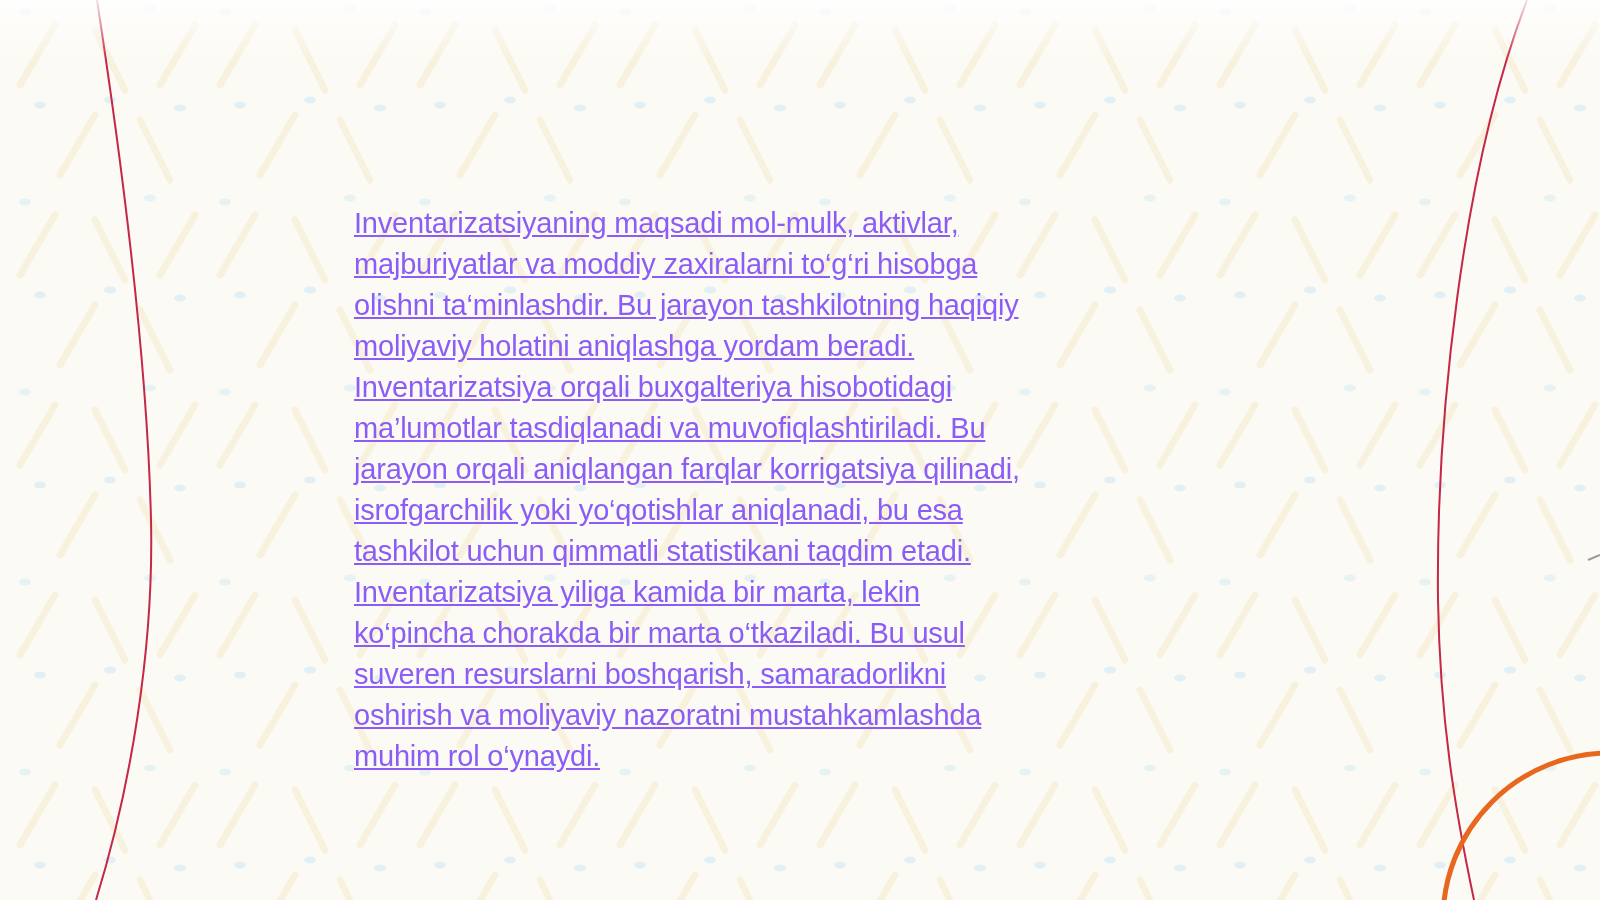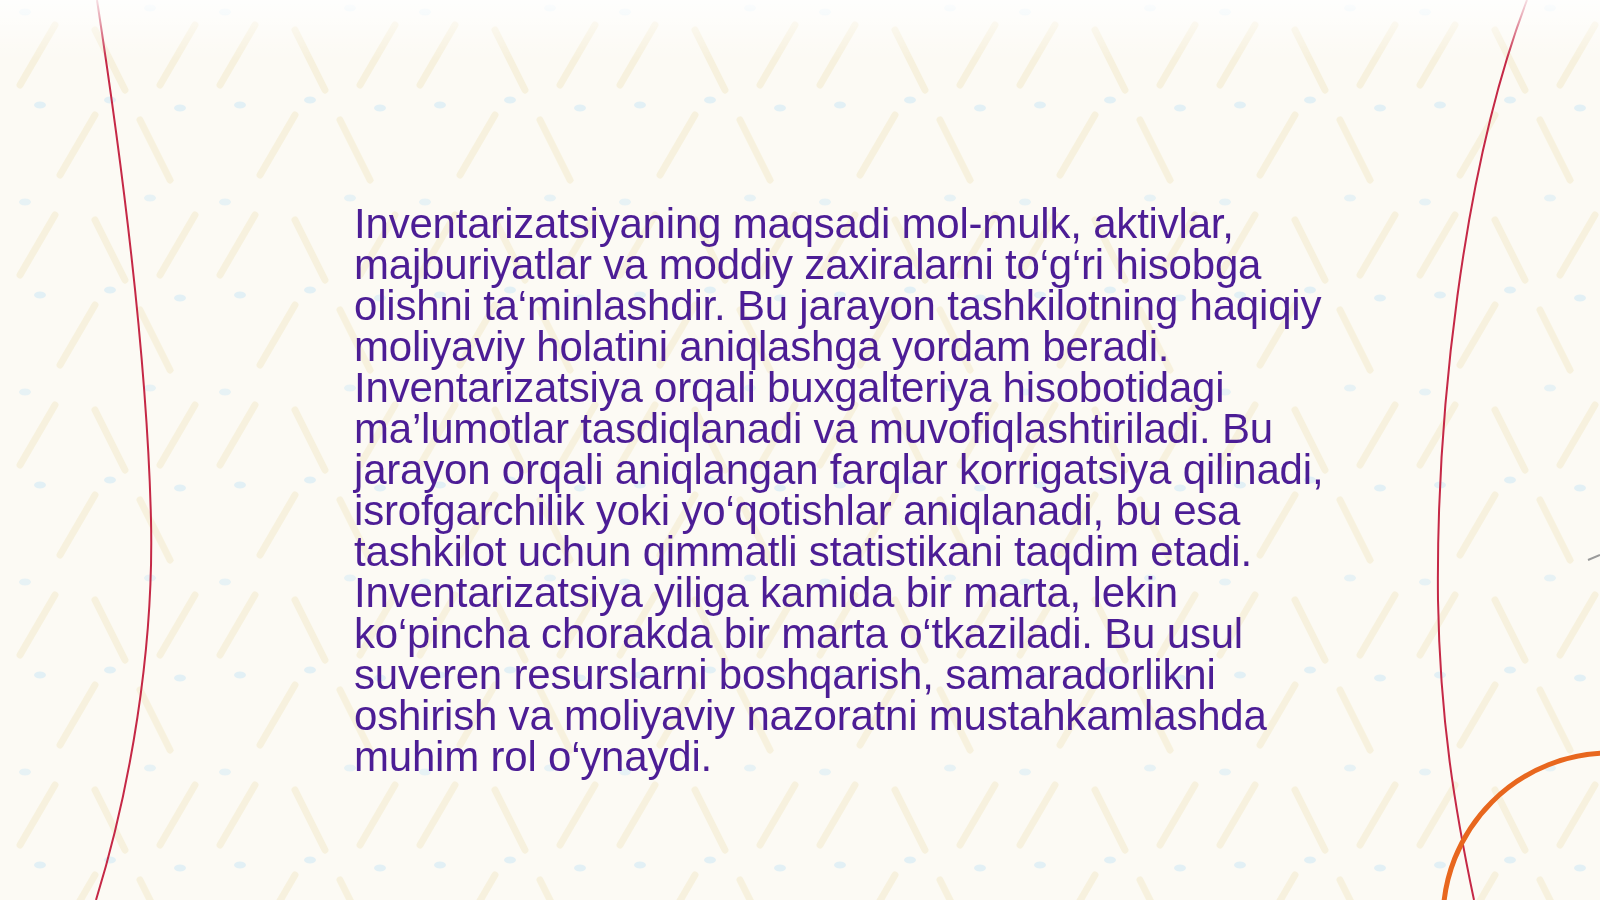--- a/index.html
+++ b/index.html
@@ -26,24 +26,25 @@
     left: 0; top: 0;
     width: 1600px; height: 60px;
     background: linear-gradient(to bottom, rgba(255,255,255,0.85), rgba(255,255,255,0));
     pointer-events: none;
   }
   .body-text {
     position: absolute;
     left: 354px;
     top: 203px;
     white-space: pre;
-    font-size: 42px;
+    font-size: 29px;
     line-height: 41px;
-    color: #4c1d95;
+    color: #8b5cf6;
     letter-spacing: -0.2px;
+    text-decoration: underline;
   }
 </style>
 </head>
 <body>
 
 <svg class="decor-layer" viewBox="0 0 1600 900" xmlns="http://www.w3.org/2000/svg">
   <defs>
     <pattern id="texture" width="200" height="190" patternUnits="userSpaceOnUse">
       <path d="M20,85 L55,25" stroke="#F5EDD2" stroke-width="7" stroke-linecap="round" opacity="0.65"></path>
       <path d="M95,30 L125,90" stroke="#F5EDD2" stroke-width="7" stroke-linecap="round" opacity="0.65"></path>

